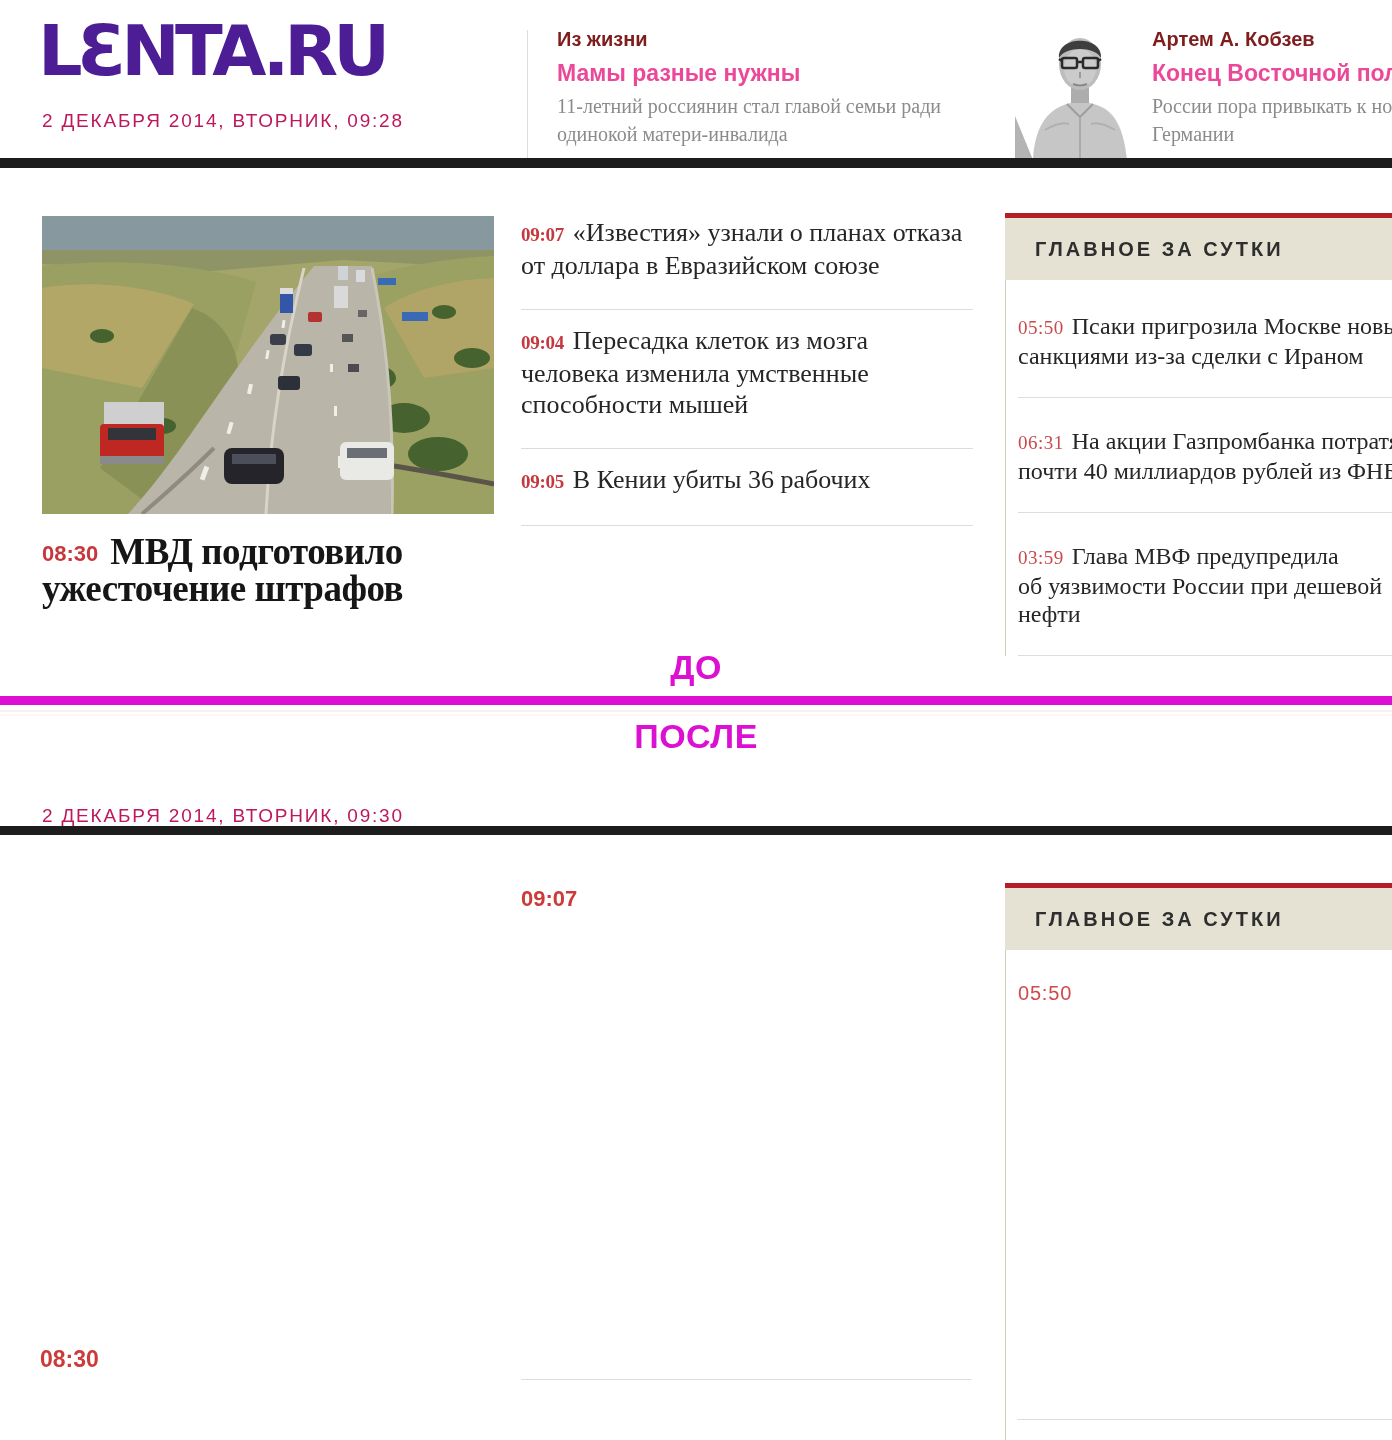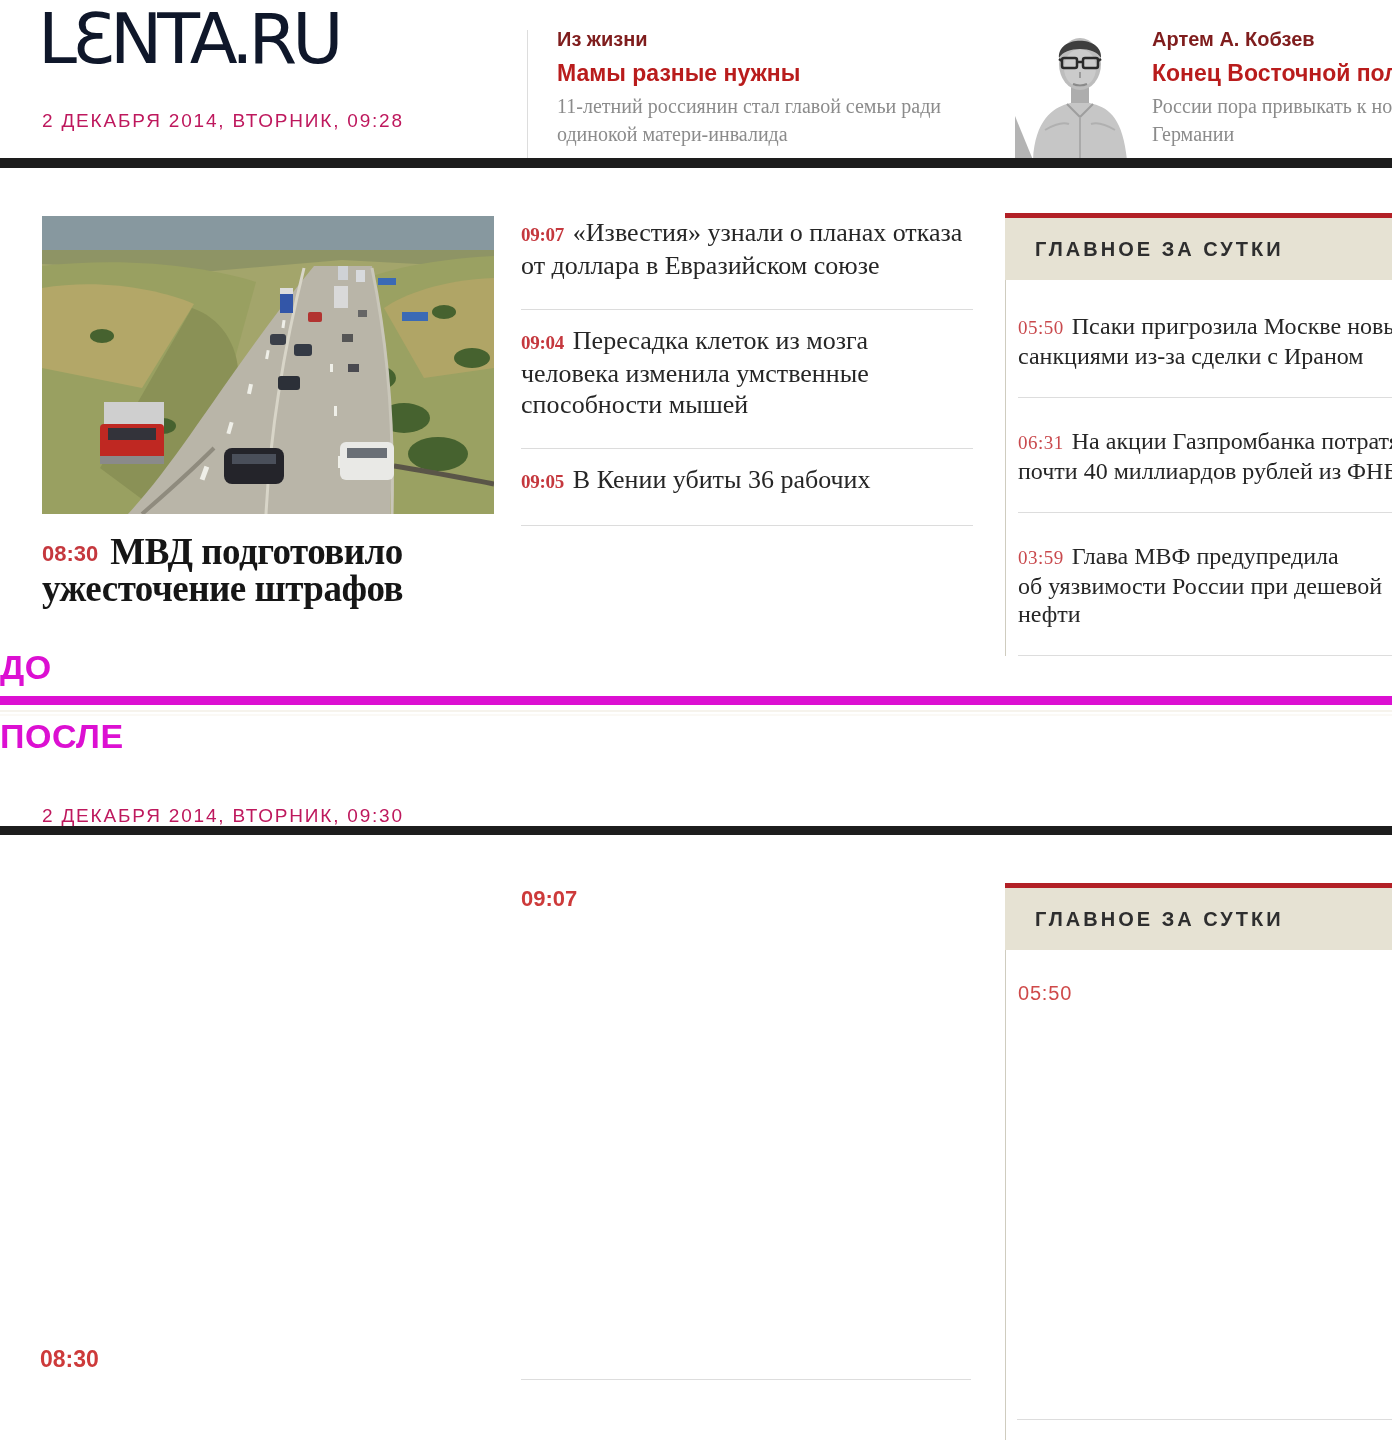--- a/index.html
+++ b/index.html
@@ -1,30 +1,30 @@
 <!DOCTYPE html>
 <html><head>
 <meta charset="utf-8">
 <style>
   html,body{margin:0;padding:0;background:#fff;}
   .page{position:relative;width:1392px;height:1440px;overflow:hidden;background:#fff;
         font-family:"Liberation Sans",sans-serif;}
   .abs{position:absolute;}
 
   
-  .logo{left:38px;top:4px;font-family:"DejaVu Sans",sans-serif;font-weight:400;
-        font-size:70px;line-height:1;letter-spacing:-5px;color:#0f172a;cursor:pointer;}
+  .logo{left:38px;top:16px;font-family:"DejaVu Sans",sans-serif;font-weight:700;
+        font-size:70px;line-height:1;letter-spacing:-5px;color:#4c1d95;cursor:pointer;}
   .date{font-size:19px;color:#be185d;letter-spacing:1.8px;}
   .date1{left:42px;top:110px;}
   .vline{left:527px;top:30px;width:1px;height:128px;background:#ddd;}
   .ha{cursor:pointer;}
   .ha1{left:557px;top:28px;width:440px;}
   .ha2{left:1152px;top:28px;width:430px;}
   .rub{font-weight:700;font-size:20px;color:#7f1d1d;margin-bottom:9px;white-space:nowrap;}
-  .ht{font-weight:700;font-size:23px;color:#b91c1c;margin-bottom:5px;white-space:nowrap;}
+  .ht{font-weight:700;font-size:23px;color:#ec4899;margin-bottom:5px;white-space:nowrap;}
   .hs div{font-family:"Liberation Serif",serif;font-size:20px;line-height:28px;
           color:#8b8b8b;white-space:nowrap;}
   .portrait{left:1015px;top:20px;width:130px;height:140px;cursor:pointer;}
   .blackbar{left:0;width:1392px;height:10px;background:#1d1d1d;z-index:5;}
   .bar1{top:158px;}
 
   
   .mainphoto{left:42px;top:216px;width:452px;height:298px;cursor:pointer;}
   .mainstory{left:42px;top:533px;width:470px;cursor:pointer;}
   .time{font-weight:700;font-size:19px;color:#c5383e;letter-spacing:-0.3px;margin-right:9px;}
@@ -46,21 +46,21 @@
   .sb-head{height:62px;background:#e6e2d3;display:flex;align-items:center;padding-left:30px;
            font-weight:700;font-size:20px;color:#2e2e2e;letter-spacing:3px;white-space:nowrap;}
   .sb-body{border-left:1px solid #cfccbf;padding:32px 0 0 12px;}
   .sb2 .sb-body{height:463px;}
   .sb-item{padding-bottom:27px;border-bottom:1px solid #ddd;margin-bottom:29px;width:470px;cursor:pointer;}
   .sb-item .l{font-family:"Liberation Serif",serif;font-size:24px;line-height:28px;
               color:#262626;white-space:nowrap;}
   .time-sb{font-weight:400;font-size:19px;color:#c9494d;letter-spacing:0.5px;margin-right:8px;}
 
   
-  .cmp-label{left:0;width:1392px;font-weight:700;font-size:34px;
+  .cmp-label{left:0;width:1392px;text-align:center;font-weight:700;font-size:34px;
              color:#dc10d2;letter-spacing:0.5px;}
   .do-label{top:648px;}
   .posle-label{top:717px;}
   .magenta-line{left:0;top:696px;width:1392px;height:9px;background:#dc10d2;}
   .faint1{left:0;top:710px;width:1392px;height:2px;background:#f6f3ec;}
   .faint2{left:0;top:714px;width:1392px;height:2px;background:#fbf9f5;}
 
   
   .date2{left:42px;top:805px;}
   .bar2{top:826px;height:9px;}

